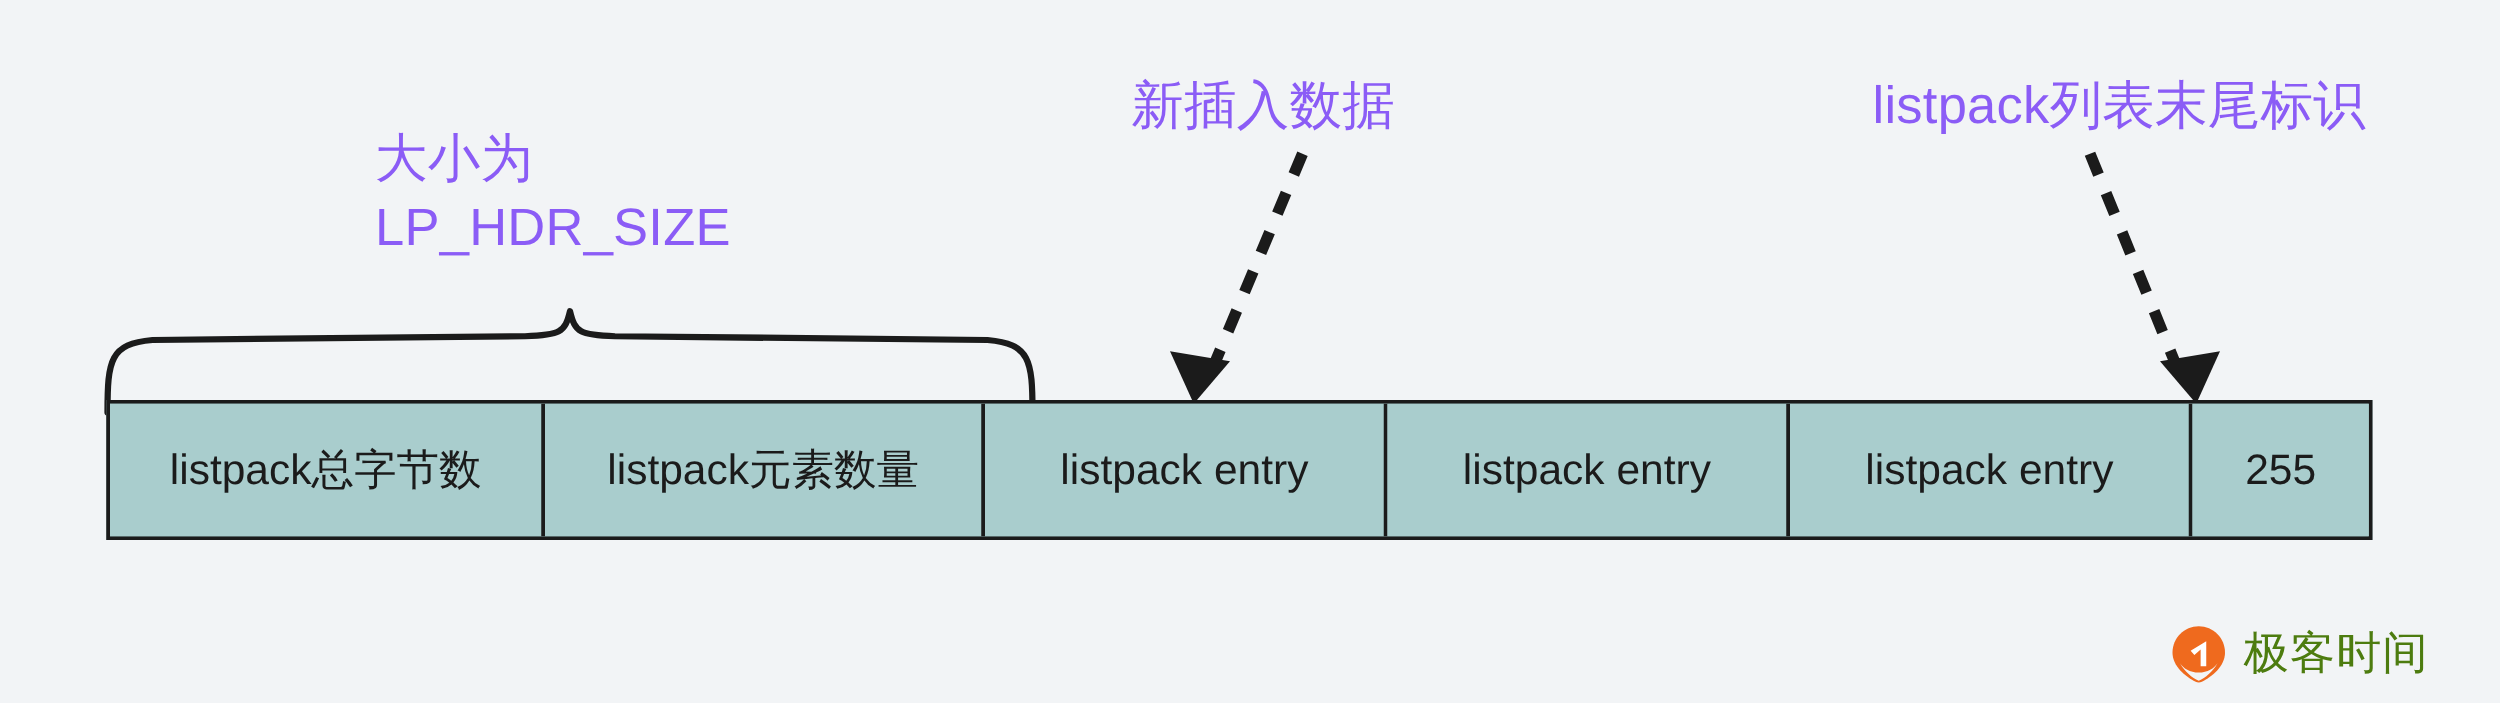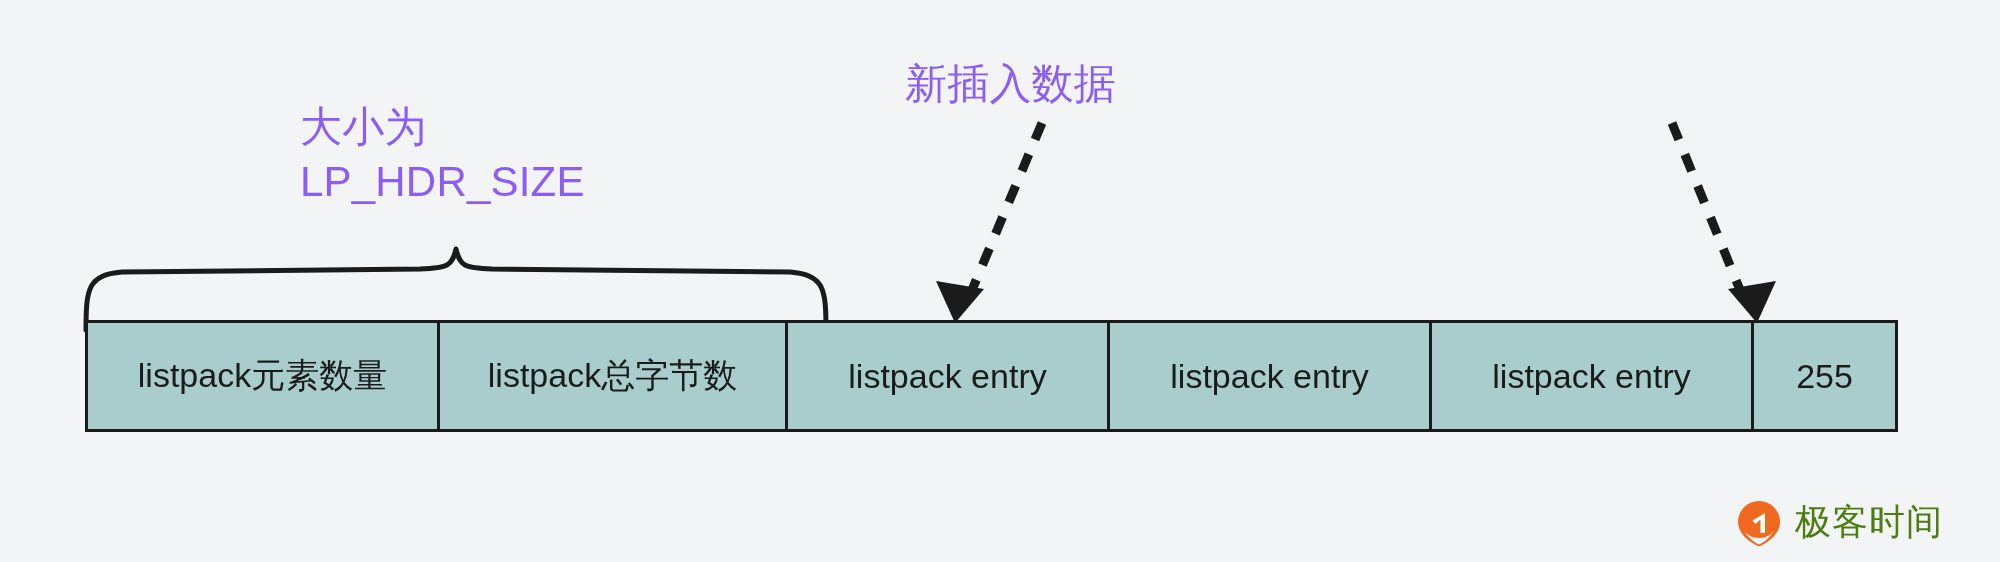--- a/index.html
+++ b/index.html
@@ -100,41 +100,42 @@
 </head>
 <body>
 
 <div id="canvas">
 
   <div class="label" id="brace-label">大小为
 LP_HDR_SIZE</div>
 
   <div class="label" id="insert-label">新插入数据</div>
 
+  <div class="label" id="tail-label">listpack列表末尾标识</div>
 
   <svg id="overlay" viewBox="0 0 2000 562">
 
     <path d="M 86 330
              C 86 288, 88 275, 122 272
              L 420 269
              C 448 268, 452 266, 456 249
              C 460 266, 464 268, 492 269
              L 790 272
              C 824 275, 826 288, 826 330" fill="none" stroke="#1b1b1b" stroke-width="5" stroke-linecap="round" stroke-linejoin="round"></path>
 
     <line x1="1042" y1="123" x2="972" y2="290" stroke="#1b1b1b" stroke-width="9" stroke-dasharray="18 16" stroke-linecap="butt"></line>
     <polygon points="955,323 936,281 984,289" fill="#1b1b1b"></polygon>
 
     <line x1="1672" y1="123" x2="1740" y2="290" stroke="#1b1b1b" stroke-width="9" stroke-dasharray="18 16" stroke-linecap="butt"></line>
     <polygon points="1757,323 1728,289 1776,281" fill="#1b1b1b"></polygon>
   </svg>
 
   <div id="listpack-table">
+    <div class="cell w-hdr1">listpack总字节数</div>
     <div class="cell w-hdr2">listpack元素数量</div>
-    <div class="cell w-hdr1">listpack总字节数</div>
     <div class="cell w-entry">listpack entry</div>
     <div class="cell w-entry">listpack entry</div>
     <div class="cell w-entry">listpack entry</div>
     <div class="cell w-end">255</div>
   </div>
 
   <div id="watermark">
     <svg width="48" height="48" viewBox="0 0 48 48">
       <path d="M24 2 C12.4 2 3 11.4 3 23 C3 34 13 42 21.5 46.4
                C23.1 47.2 24.9 47.2 26.5 46.4 C35 42 45 34 45 23

